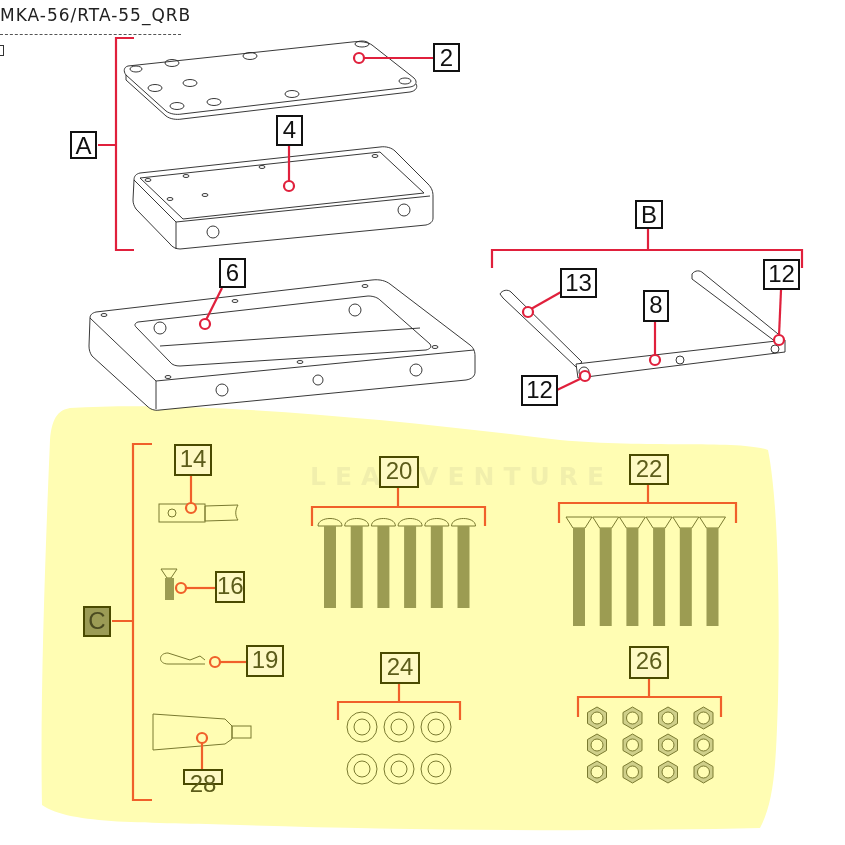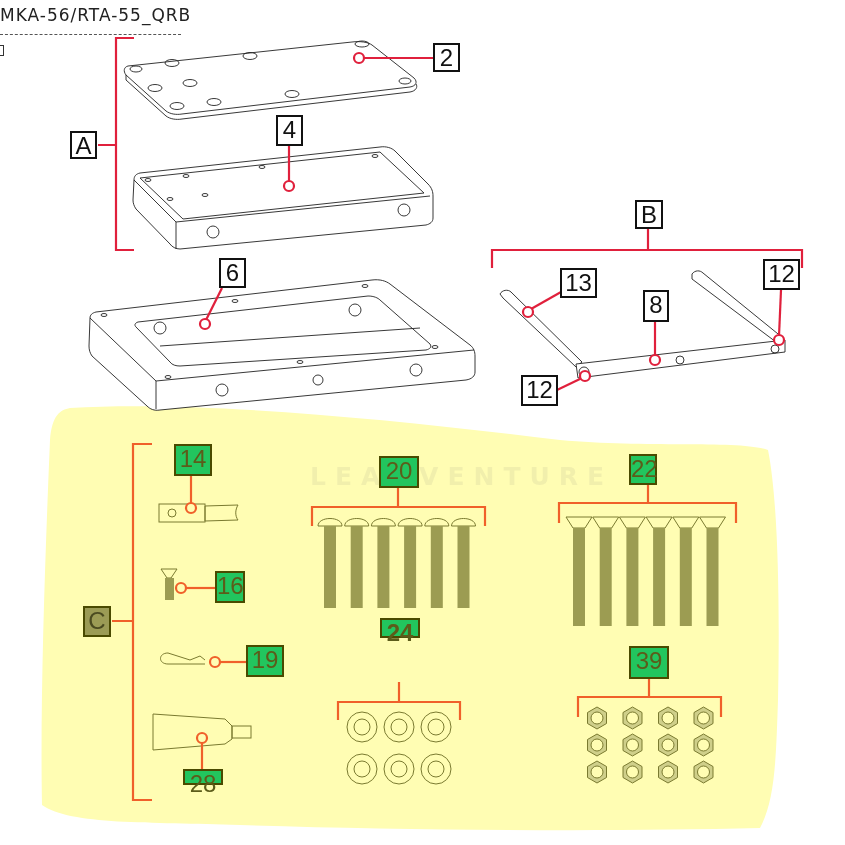--- a/index.html
+++ b/index.html
@@ -3,21 +3,21 @@
 <meta charset="utf-8">
 <style>
   html, body { margin:0; padding:0; background:#ffffff; }
   body { width:845px; height:845px; position:relative; overflow:hidden; font-family:"DejaVu Sans", sans-serif; }
   .title { position:absolute; left:0; top:5px; font-size:17px; letter-spacing:1px; color:#222; font-family:"DejaVu Sans", sans-serif; }
   .dash { position:absolute; left:0; top:34px; width:181px; border-top:1px dashed #555; }
   .corner-mark { position:absolute; left:0; top:45px; width:3px; height:9px; border:1px solid #333; border-left:none; }
   svg#diagram { position:absolute; left:0; top:0; }
   .lbl { position:absolute; box-sizing:border-box; border:2px solid #111; background:#fff; color:#111;
          font-family:"Liberation Sans", sans-serif; font-size:24px; line-height:26px; text-align:center; }
-  .lbl.y { border-color:#4a4a00; background:#22c55e; color:#5c5c1a; }
+  .lbl.y { border-color:#4a4a00; background:#fef9c3; color:#5c5c1a; }
   .lbl.c { background:#9b9b55; border-color:#4a4a00; color:#4a4a20; }
   .wm { position:absolute; left:310px; top:462px; font-family:"DejaVu Sans", sans-serif; font-weight:bold; font-size:25px;
         letter-spacing:9px; color:rgba(190,190,150,0.22); }
 </style>
 </head>
 <body>
 
 <div class="title">MKA-56/RTA-55_QRB</div>
 <div class="dash"></div>
 <div class="corner-mark"></div>
@@ -281,15 +281,15 @@
 <div class="lbl" style="left:560px;top:268px;width:37px;height:30px;">13</div>
 <div class="lbl" style="left:643px;top:290px;width:26px;height:32px;">8</div>
 <div class="lbl" style="left:763px;top:259px;width:37px;height:31px;">12</div>
 <div class="lbl" style="left:521px;top:375px;width:37px;height:31px;">12</div>
 
 <div class="lbl y" style="left:174px;top:444px;width:38px;height:32px;">14</div>
 <div class="lbl y" style="left:215px;top:571px;width:30px;height:32px;">16</div>
 <div class="lbl y" style="left:246px;top:645px;width:38px;height:32px;">19</div>
 <div class="lbl y" style="left:183px;top:769px;width:40px;height:16px;">28</div>
 <div class="lbl y" style="left:379px;top:456px;width:40px;height:32px;">20</div>
-<div class="lbl y" style="left:629px;top:454px;width:28px;height:31px;">22</div>
-<div class="lbl y" style="left:380px;top:618px;width:40px;height:20px;font-weight:bold;">24</div>
-<div class="lbl y" style="left:629px;top:646px;width:40px;height:33px;">39</div>
+<div class="lbl y" style="left:629px;top:454px;width:40px;height:31px;">22</div>
+<div class="lbl y" style="left:380px;top:652px;width:40px;height:32px;">24</div>
+<div class="lbl y" style="left:629px;top:646px;width:40px;height:33px;">26</div>
 
 </body></html>

